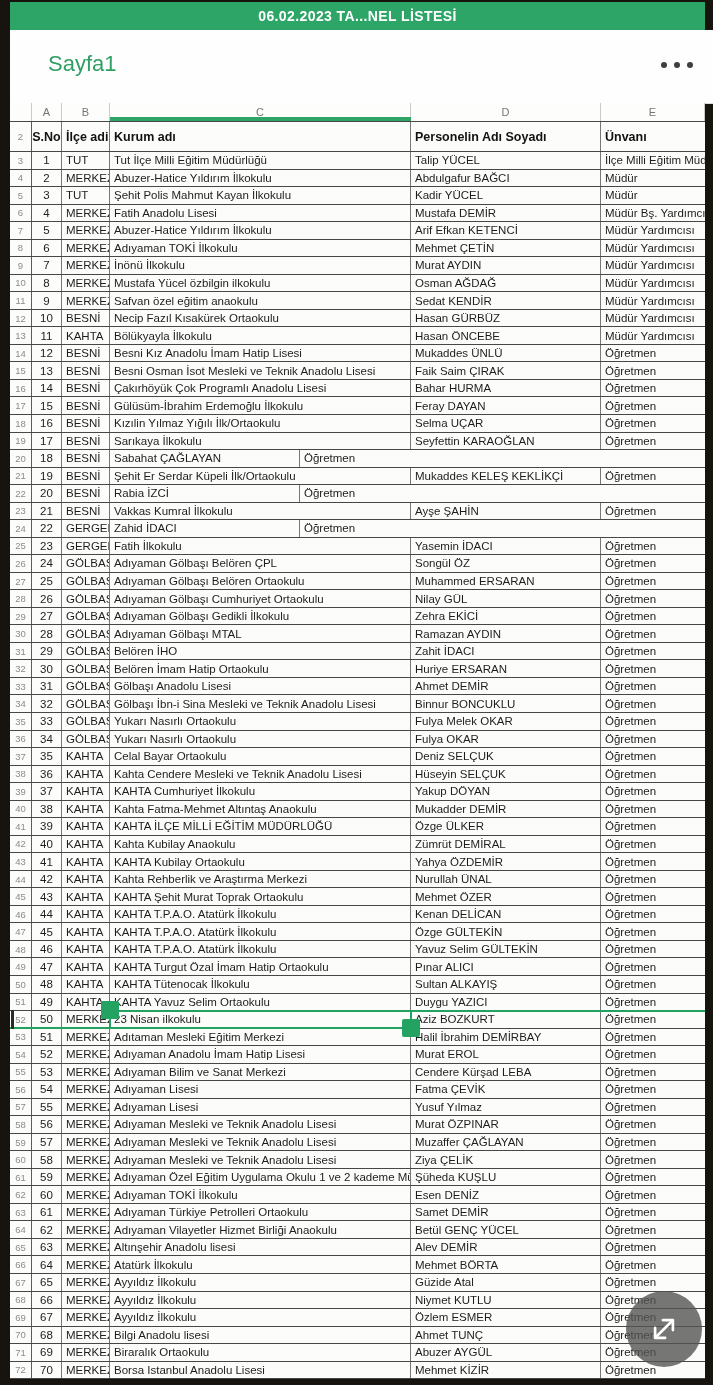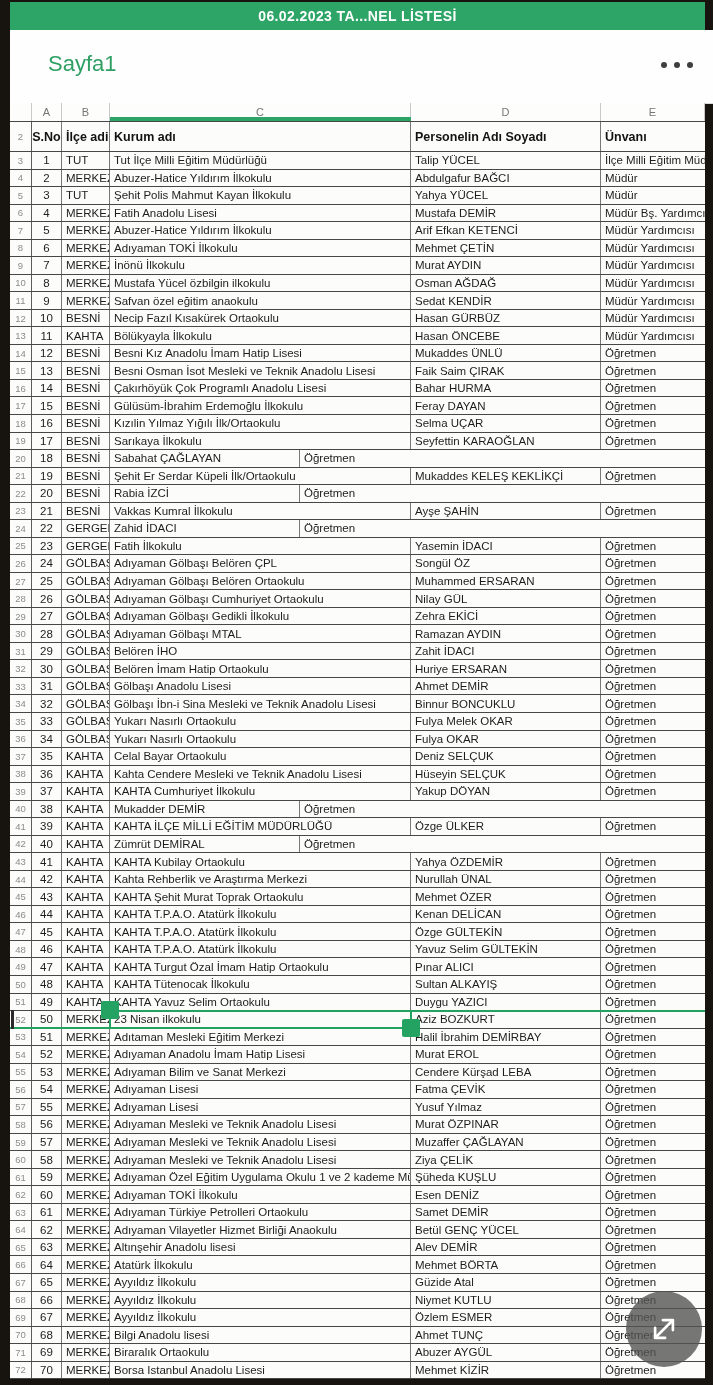--- a/index.html
+++ b/index.html
@@ -100,21 +100,21 @@
         <div class="cell cb">MERKEZ</div>
         <div class="cell cc">Abuzer-Hatice Yıldırım İlkokulu</div>
         <div class="cell cd">Abdulgafur BAĞCI</div>
         <div class="cell ce">Müdür</div>
       </div>
       <div class="row drow">
         <div class="cell cg">5</div>
         <div class="cell ca">3</div>
         <div class="cell cb">TUT</div>
         <div class="cell cc">Şehit Polis Mahmut Kayan İlkokulu</div>
-        <div class="cell cd">Yahya YÜCEL</div>
+        <div class="cell cd">Kadir YÜCEL</div>
         <div class="cell ce">Müdür</div>
       </div>
       <div class="row drow">
         <div class="cell cg">6</div>
         <div class="cell ca">4</div>
         <div class="cell cb">MERKEZ</div>
         <div class="cell cc">Fatih Anadolu Lisesi</div>
         <div class="cell cd">Mustafa DEMİR</div>
         <div class="cell ce">Müdür Bş. Yardımcısı</div>
       </div>
@@ -376,35 +376,37 @@
         <div class="cell ca">37</div>
         <div class="cell cb">KAHTA</div>
         <div class="cell cc">KAHTA Cumhuriyet İlkokulu</div>
         <div class="cell cd">Yakup DÖYAN</div>
         <div class="cell ce">Öğretmen</div>
       </div>
       <div class="row drow">
         <div class="cell cg">40</div>
         <div class="cell ca">38</div>
         <div class="cell cb">KAHTA</div>
+        <div class="cell cc">Kahta Fatma-Mehmet Altıntaş Anaokulu</div>
         <div class="cell cd">Mukadder DEMİR</div>
         <div class="cell ce">Öğretmen</div>
       </div>
       <div class="row drow">
         <div class="cell cg">41</div>
         <div class="cell ca">39</div>
         <div class="cell cb">KAHTA</div>
         <div class="cell cc">KAHTA İLÇE MİLLİ EĞİTİM MÜDÜRLÜĞÜ</div>
         <div class="cell cd">Özge ÜLKER</div>
         <div class="cell ce">Öğretmen</div>
       </div>
       <div class="row drow">
         <div class="cell cg">42</div>
         <div class="cell ca">40</div>
         <div class="cell cb">KAHTA</div>
+        <div class="cell cc">Kahta Kubilay Anaokulu</div>
         <div class="cell cd">Zümrüt DEMİRAL</div>
         <div class="cell ce">Öğretmen</div>
       </div>
       <div class="row drow">
         <div class="cell cg">43</div>
         <div class="cell ca">41</div>
         <div class="cell cb">KAHTA</div>
         <div class="cell cc">KAHTA Kubilay Ortaokulu</div>
         <div class="cell cd">Yahya ÖZDEMİR</div>
         <div class="cell ce">Öğretmen</div>

